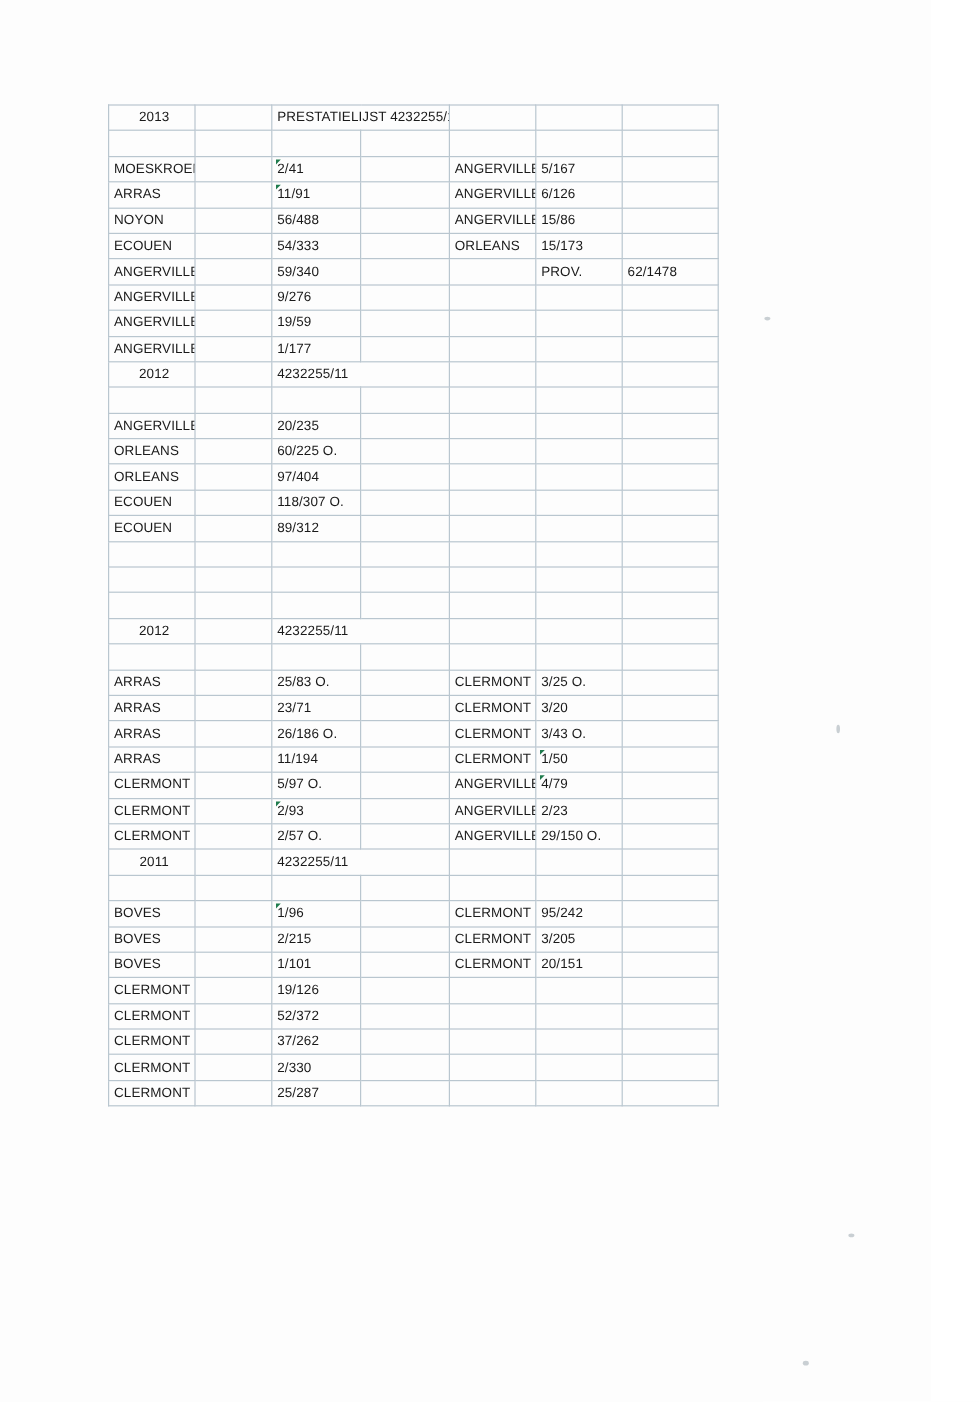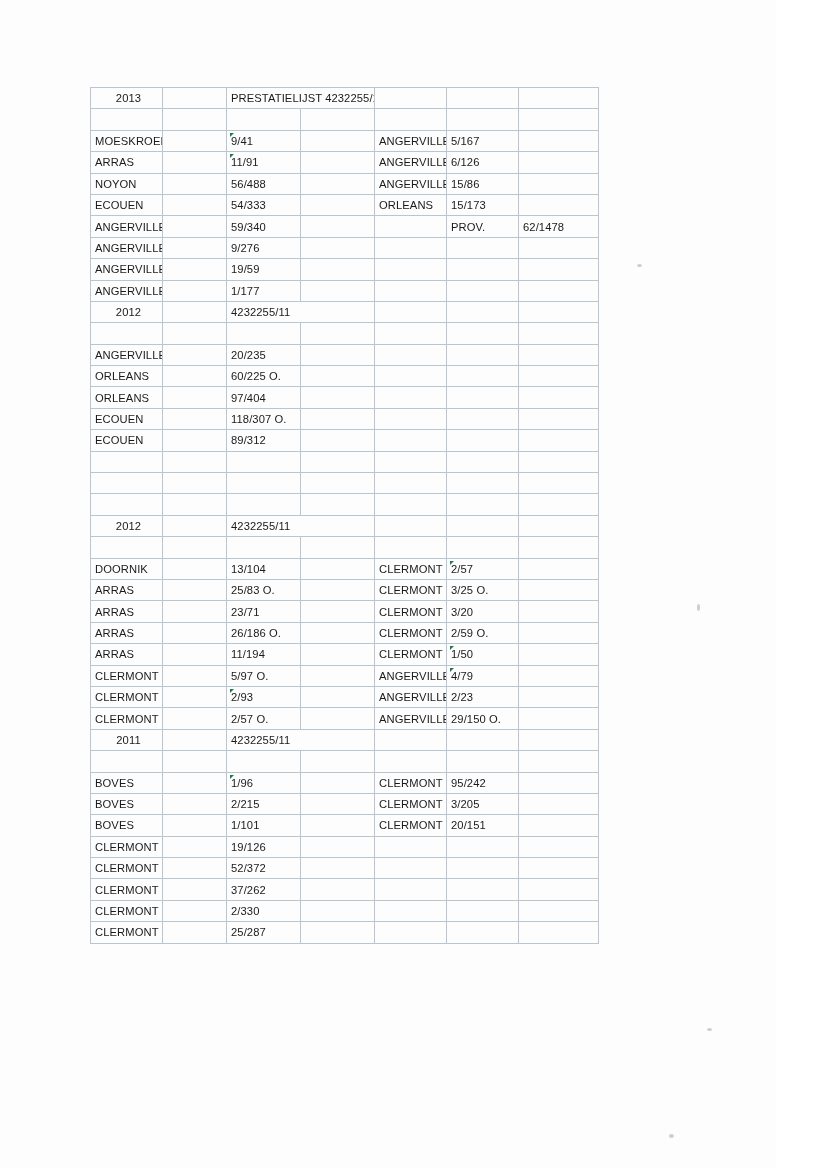--- a/index.html
+++ b/index.html
@@ -107,21 +107,21 @@
             <td></td>
             <td></td>
             <td></td>
             <td></td>
             <td></td>
             <td></td>
           </tr>
           <tr>
             <td>MOESKROEN</td>
             <td></td>
-            <td class="tick">9/41</td>
+            <td class="tick">2/41</td>
             <td></td>
             <td>ANGERVILLE</td>
             <td>5/167</td>
             <td></td>
           </tr>
           <tr>
             <td>ARRAS</td>
             <td></td>
             <td class="tick">11/91</td>
             <td></td>
@@ -283,29 +283,20 @@
           <tr class="blankrow">
             <td></td>
             <td></td>
             <td></td>
             <td></td>
             <td></td>
             <td></td>
             <td></td>
           </tr>
           <tr>
-            <td>DOORNIK</td>
-            <td></td>
-            <td>13/104</td>
-            <td></td>
-            <td>CLERMONT</td>
-            <td class="tick">2/57</td>
-            <td></td>
-          </tr>
-          <tr>
             <td>ARRAS</td>
             <td></td>
             <td>25/83 O.</td>
             <td></td>
             <td>CLERMONT</td>
             <td>3/25 O.</td>
             <td></td>
           </tr>
           <tr>
             <td>ARRAS</td>
@@ -315,21 +306,21 @@
             <td>CLERMONT</td>
             <td>3/20</td>
             <td></td>
           </tr>
           <tr>
             <td>ARRAS</td>
             <td></td>
             <td>26/186 O.</td>
             <td></td>
             <td>CLERMONT</td>
-            <td>2/59 O.</td>
+            <td>3/43 O.</td>
             <td></td>
           </tr>
           <tr>
             <td>ARRAS</td>
             <td></td>
             <td>11/194</td>
             <td></td>
             <td>CLERMONT</td>
             <td class="tick">1/50</td>
             <td></td>

